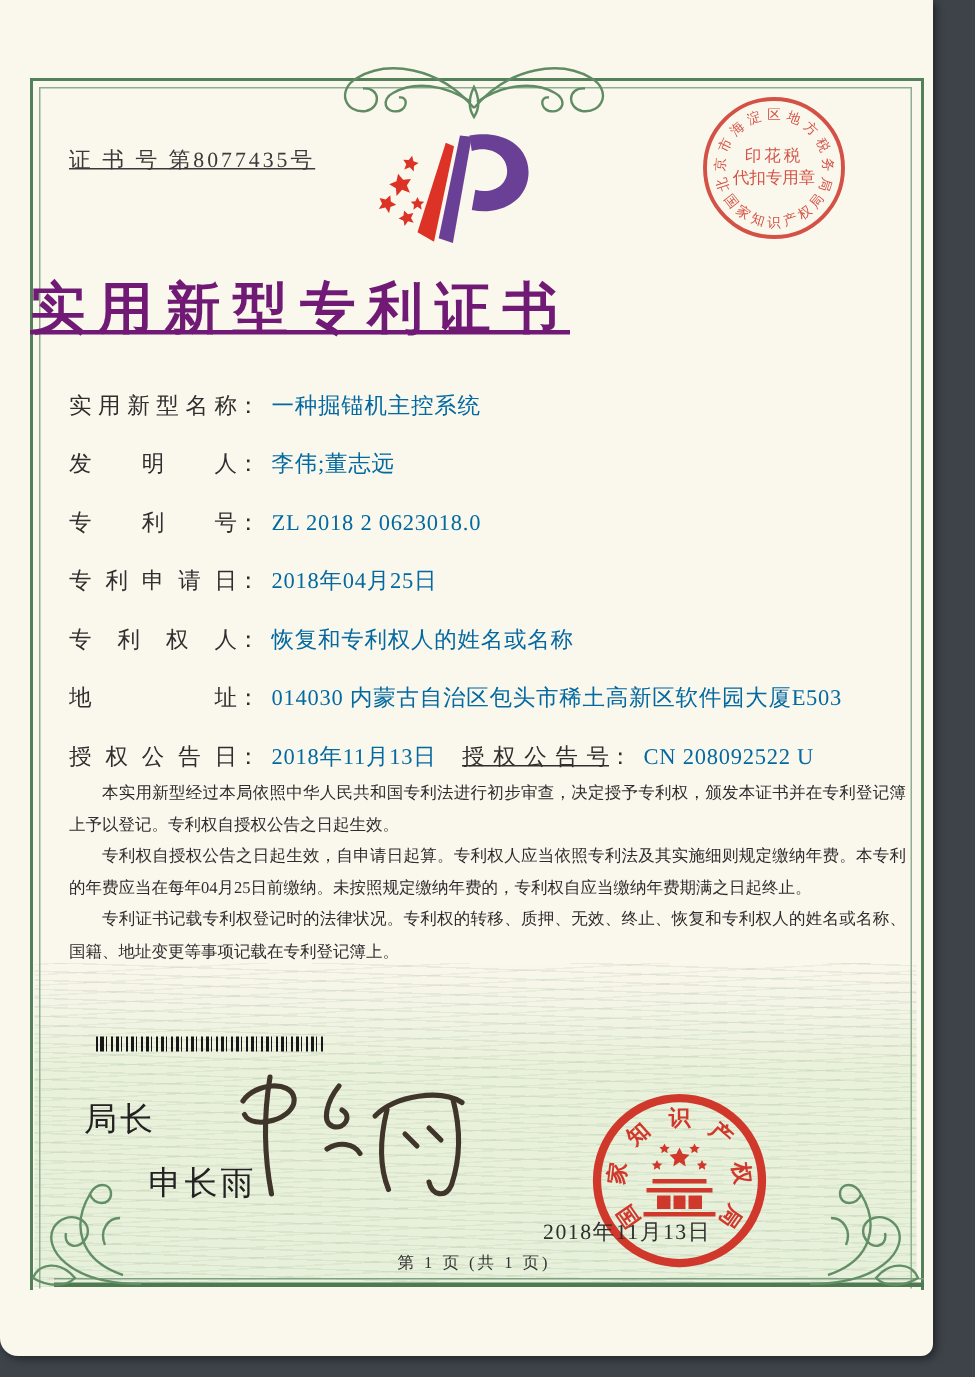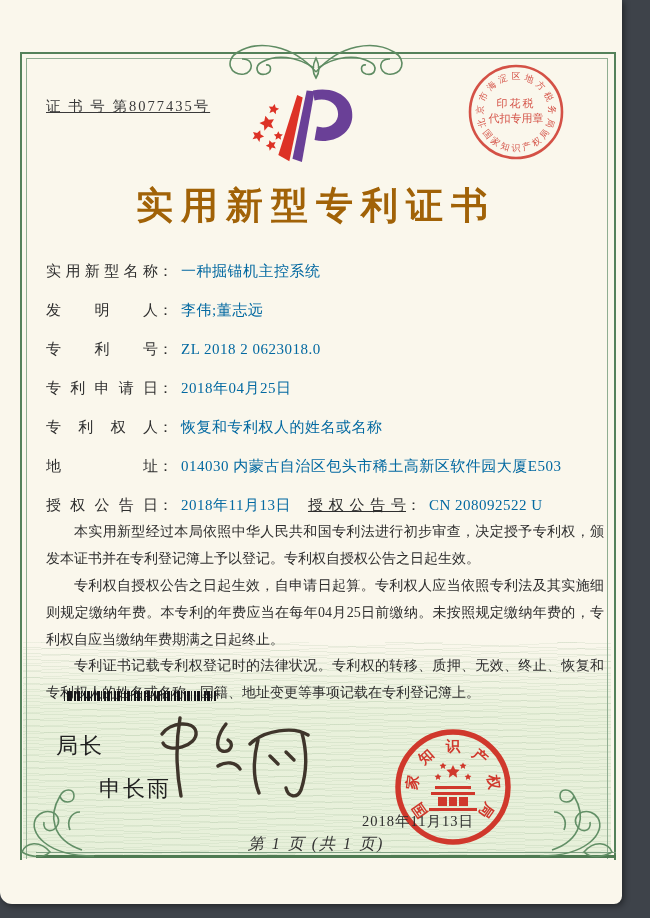--- a/index.html
+++ b/index.html
@@ -29,53 +29,53 @@
     border-top:2px solid #54815a;border-left:2px solid #54815a;border-right:2px solid #54815a;z-index:2;}
   .frame2{position:absolute;left:26px;top:58px;width:580px;height:800px;
     border-top:1px solid #8fad91;border-left:1px solid #8fad91;border-right:1px solid #8fad91;z-index:2;}
   .bottom-rule-thin{position:absolute;left:36px;top:852px;width:580px;height:1px;background:#7fa083;z-index:3;}
   .bottom-rule{position:absolute;left:36px;top:855px;width:580px;height:3px;background:#4e7a52;z-index:3;}
 
   .content{position:absolute;left:0;top:0;width:622px;height:904px;z-index:4;color:#2c2c2c;}
 
   .cert-no{position:absolute;left:46px;top:97px;font-size:14.5px;letter-spacing:2px;color:#3a3a3a;text-decoration:underline;}
 
-  .title{position:absolute;left:20px;top:181px;width:592px;text-align:center;
-    font-size:37px;font-weight:700;letter-spacing:8px;color:#a16207;}
+  .title{position:absolute;left:20px;top:181px;width:592px;text-align:left;
+    font-size:37px;font-weight:700;letter-spacing:8px;color:#701a75;text-decoration:underline;}
 
   
   .fields{position:absolute;left:46px;top:259px;width:560px;font-size:15px;}
   .frow{height:25px;line-height:25px;margin-bottom:14px;position:relative;white-space:nowrap;}
   .fl{display:inline-block;width:112px;text-align:justify;text-align-last:justify;color:#2f2f2f;}
   .fl2{display:inline-block;width:98px;text-align:justify;text-align-last:justify;color:#2f2f2f;text-decoration:underline;}
   .fv{margin-left:8px;letter-spacing:.5px;color:#0369a1;}
   .fgroup2{position:absolute;left:262px;top:0;}
 
   
-  .body-text{position:absolute;left:46px;top:519px;width:558px;font-size:14px;
+  .body-text{position:absolute;left:46px;top:519px;width:558px;font-size:11px;
     line-height:1.92;text-align:justify;color:#2d2d2d;}
   .body-text p{margin:0;text-indent:2em;}
 
   
   .barcode{position:absolute;left:64px;top:691px;width:153px;height:10px;
     background:repeating-linear-gradient(90deg,#17171a 0 1.5px,rgba(0,0,0,0) 1.5px 3px,
       #17171a 3px 5.5px,rgba(0,0,0,0) 5.5px 6.5px,#17171a 6.5px 7.5px,rgba(0,0,0,0) 7.5px 10px);}
 
   .issuer{position:absolute;left:56px;top:731px;font-size:22px;color:#222;}
   .issuer .t{display:block;margin-bottom:13px;letter-spacing:2px;}
   .issuer .n{display:block;letter-spacing:2px;margin-left:43px;}
 
   .sig-svg{position:absolute;left:150px;top:704px;}
 
   .seal-svg{position:absolute;left:388px;top:722px;}
   .seal-date{position:absolute;left:362px;top:812px;width:170px;font-size:14.5px;
     letter-spacing:1px;color:#2e2e2e;}
 
   .footer{position:absolute;left:20px;top:834px;width:592px;text-align:center;
-    font-size:16px;letter-spacing:2px;color:#333;font-style:italic;}
+    font-size:11px;letter-spacing:2px;color:#333;}
 
   .stamp-svg{position:absolute;left:466px;top:62px;opacity:.88;}
   .logo{position:absolute;left:250px;top:84px;}
 
   .orn{position:absolute;z-index:3;}
   svg text{font-family:"Liberation Serif","DejaVu Serif",serif;}
 </style>
 </head>
 <body>
 

